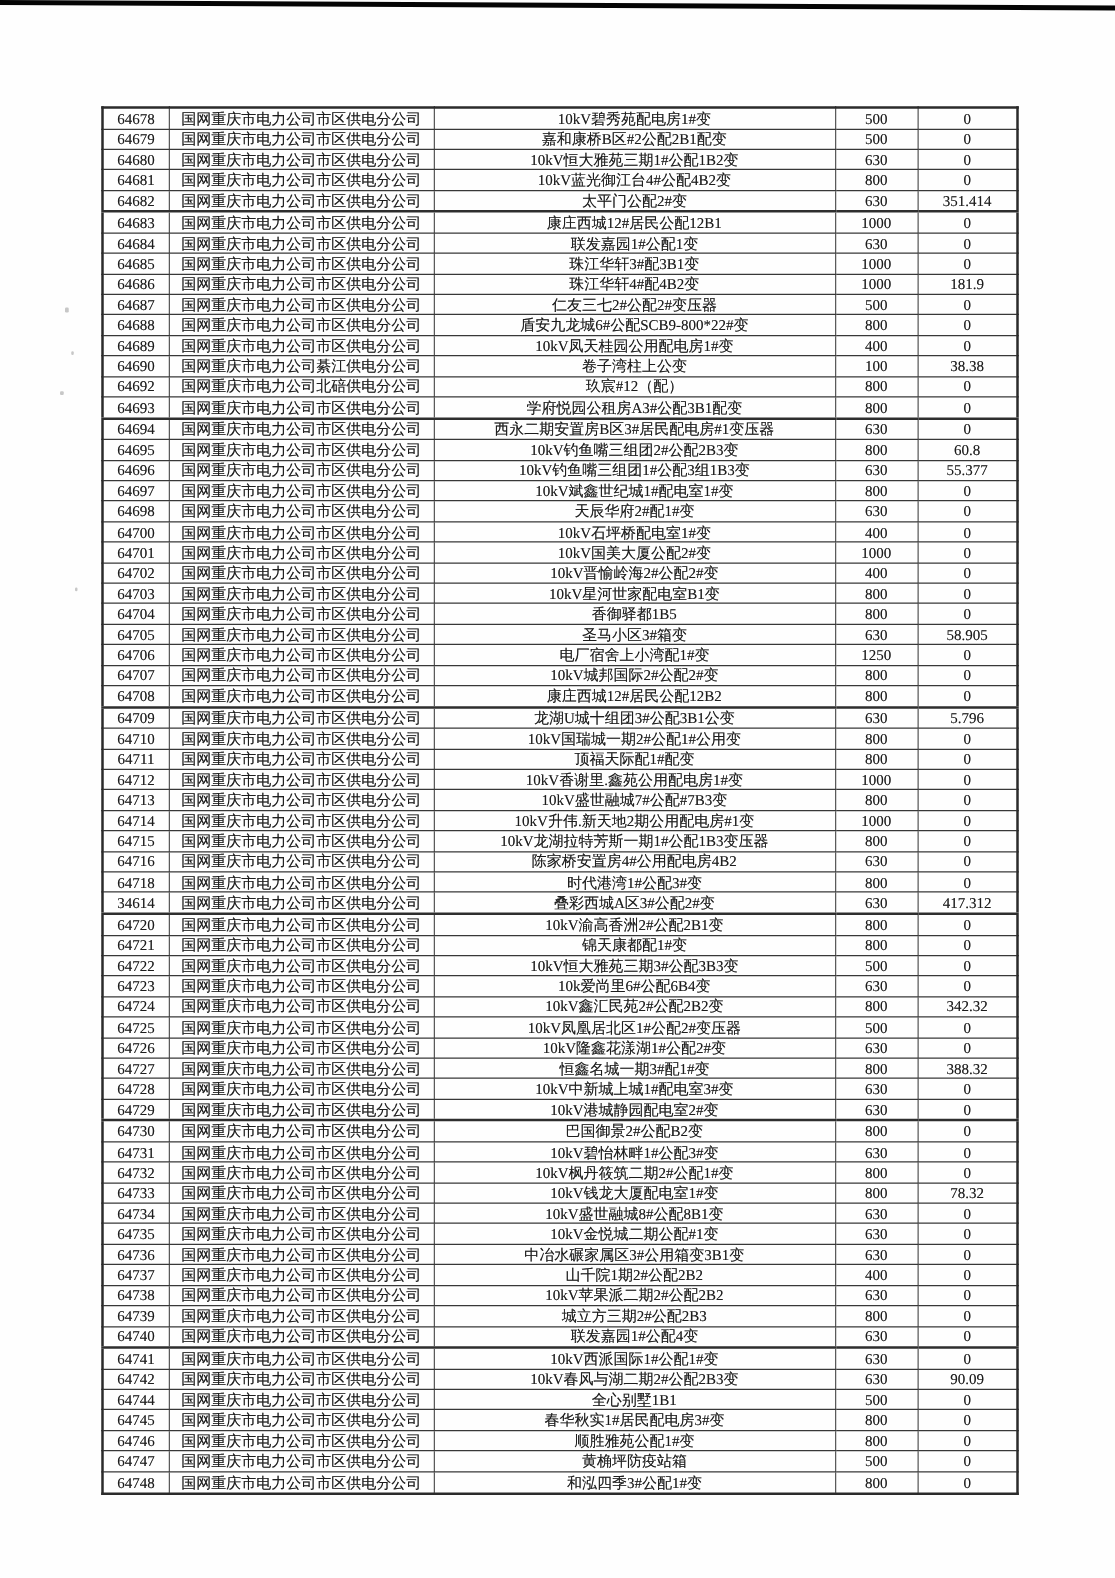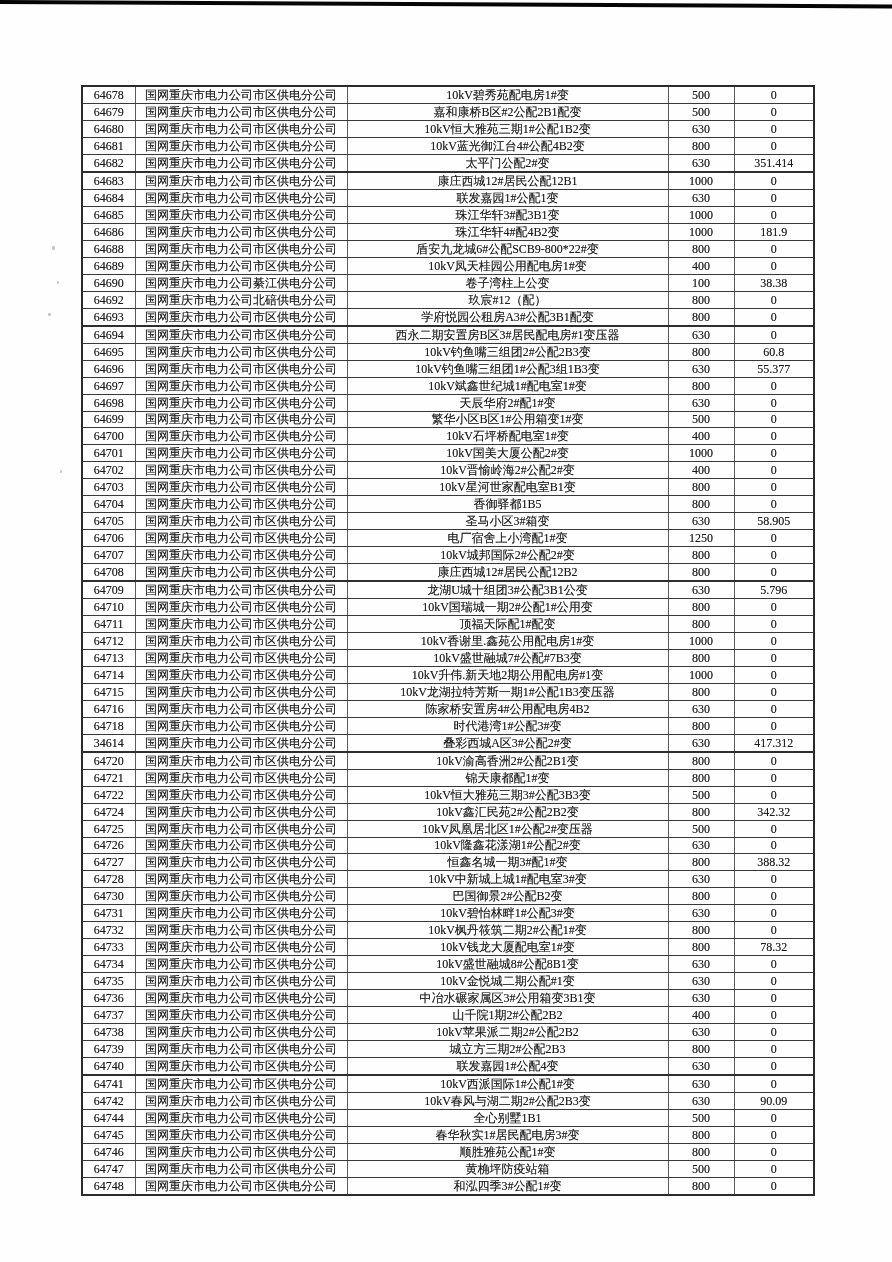--- a/index.html
+++ b/index.html
@@ -122,20 +122,27 @@
           <td>0</td>
         </tr>
         <tr>
           <td>64686</td>
           <td>国网重庆市电力公司市区供电分公司</td>
           <td>珠江华轩4#配4B2变</td>
           <td>1000</td>
           <td>181.9</td>
         </tr>
         <tr>
+          <td>64687</td>
+          <td>国网重庆市电力公司市区供电分公司</td>
+          <td>仁友三七2#公配2#变压器</td>
+          <td>500</td>
+          <td>0</td>
+        </tr>
+        <tr>
           <td>64688</td>
           <td>国网重庆市电力公司市区供电分公司</td>
           <td>盾安九龙城6#公配SCB9-800*22#变</td>
           <td>800</td>
           <td>0</td>
         </tr>
         <tr>
           <td>64689</td>
           <td>国网重庆市电力公司市区供电分公司</td>
           <td>10kV凤天桂园公用配电房1#变</td>
@@ -192,27 +199,20 @@
           <td>0</td>
         </tr>
         <tr>
           <td>64698</td>
           <td>国网重庆市电力公司市区供电分公司</td>
           <td>天辰华府2#配1#变</td>
           <td>630</td>
           <td>0</td>
         </tr>
         <tr>
-          <td>64699</td>
-          <td>国网重庆市电力公司市区供电分公司</td>
-          <td>繁华小区B区1#公用箱变1#变</td>
-          <td>500</td>
-          <td>0</td>
-        </tr>
-        <tr>
           <td>64700</td>
           <td>国网重庆市电力公司市区供电分公司</td>
           <td>10kV石坪桥配电室1#变</td>
           <td>400</td>
           <td>0</td>
         </tr>
         <tr>
           <td>64701</td>
           <td>国网重庆市电力公司市区供电分公司</td>
           <td>10kV国美大厦公配2#变</td>
@@ -353,20 +353,27 @@
           <td>0</td>
         </tr>
         <tr>
           <td>64722</td>
           <td>国网重庆市电力公司市区供电分公司</td>
           <td>10kV恒大雅苑三期3#公配3B3变</td>
           <td>500</td>
           <td>0</td>
         </tr>
         <tr>
+          <td>64723</td>
+          <td>国网重庆市电力公司市区供电分公司</td>
+          <td>10k爱尚里6#公配6B4变</td>
+          <td>630</td>
+          <td>0</td>
+        </tr>
+        <tr>
           <td>64724</td>
           <td>国网重庆市电力公司市区供电分公司</td>
           <td>10kV鑫汇民苑2#公配2B2变</td>
           <td>800</td>
           <td>342.32</td>
         </tr>
         <tr>
           <td>64725</td>
           <td>国网重庆市电力公司市区供电分公司</td>
           <td>10kV凤凰居北区1#公配2#变压器</td>
@@ -384,20 +391,27 @@
           <td>64727</td>
           <td>国网重庆市电力公司市区供电分公司</td>
           <td>恒鑫名城一期3#配1#变</td>
           <td>800</td>
           <td>388.32</td>
         </tr>
         <tr>
           <td>64728</td>
           <td>国网重庆市电力公司市区供电分公司</td>
           <td>10kV中新城上城1#配电室3#变</td>
+          <td>630</td>
+          <td>0</td>
+        </tr>
+        <tr class="thick">
+          <td>64729</td>
+          <td>国网重庆市电力公司市区供电分公司</td>
+          <td>10kV港城静园配电室2#变</td>
           <td>630</td>
           <td>0</td>
         </tr>
         <tr>
           <td>64730</td>
           <td>国网重庆市电力公司市区供电分公司</td>
           <td>巴国御景2#公配B2变</td>
           <td>800</td>
           <td>0</td>
         </tr>

